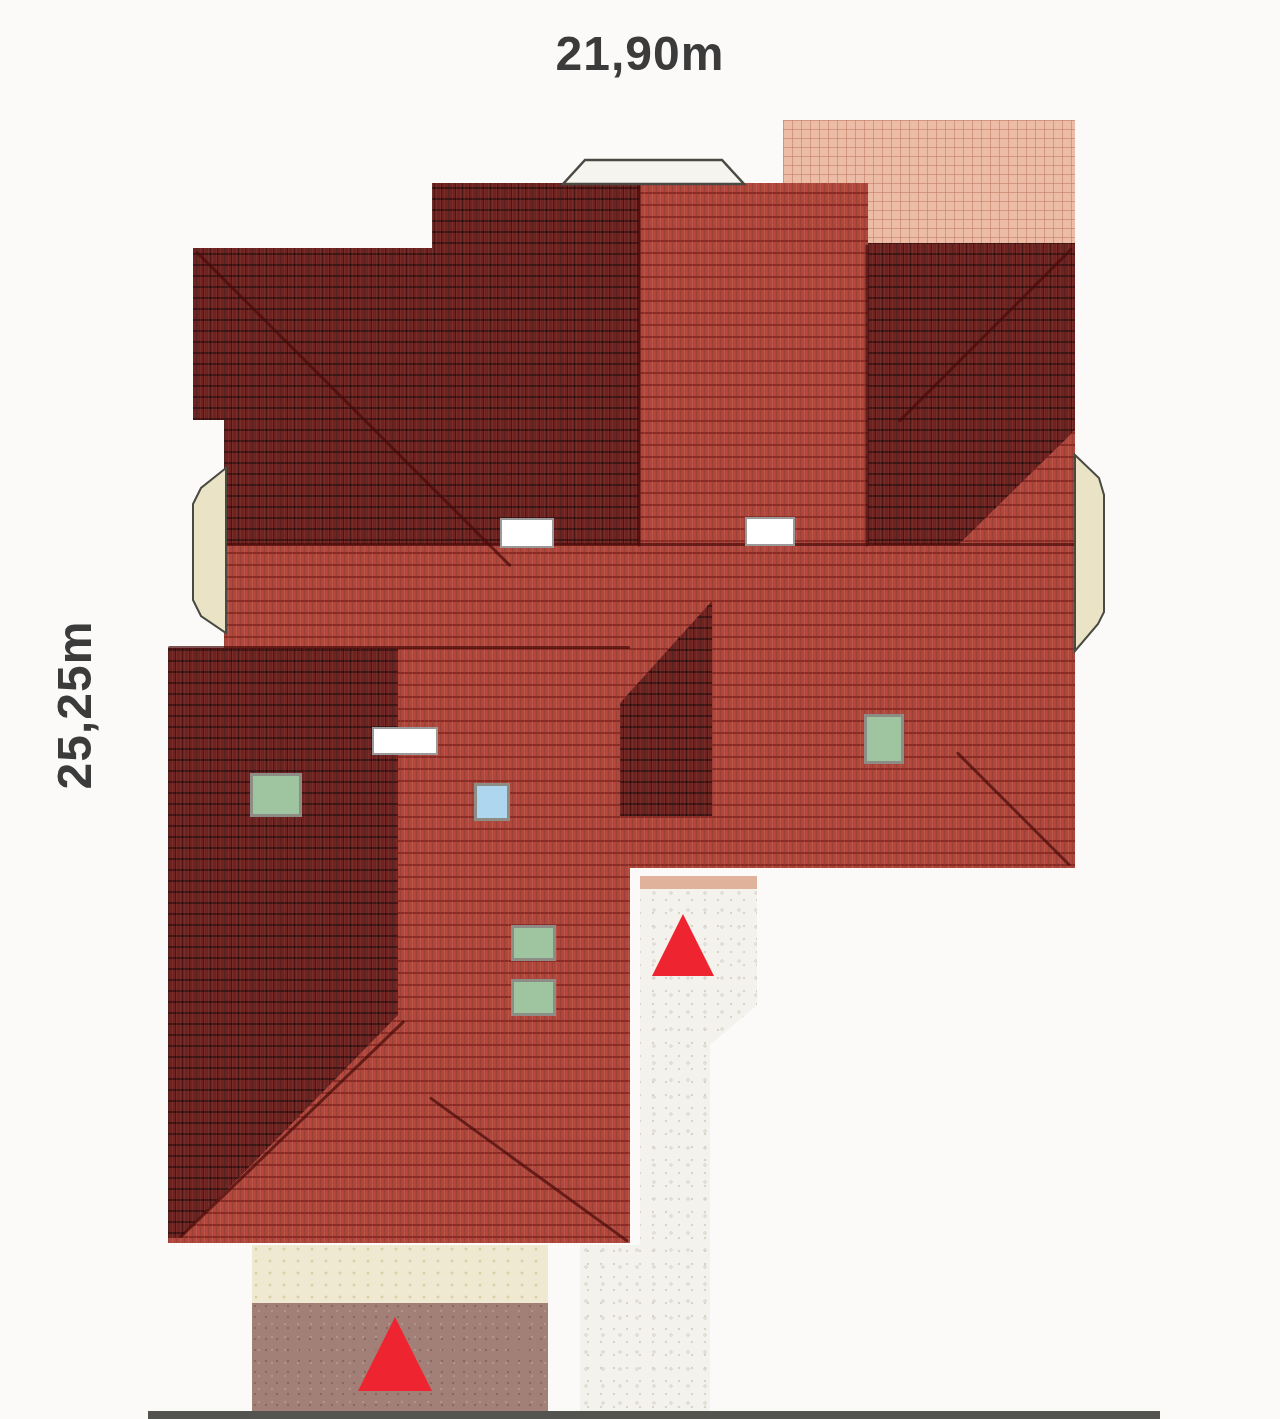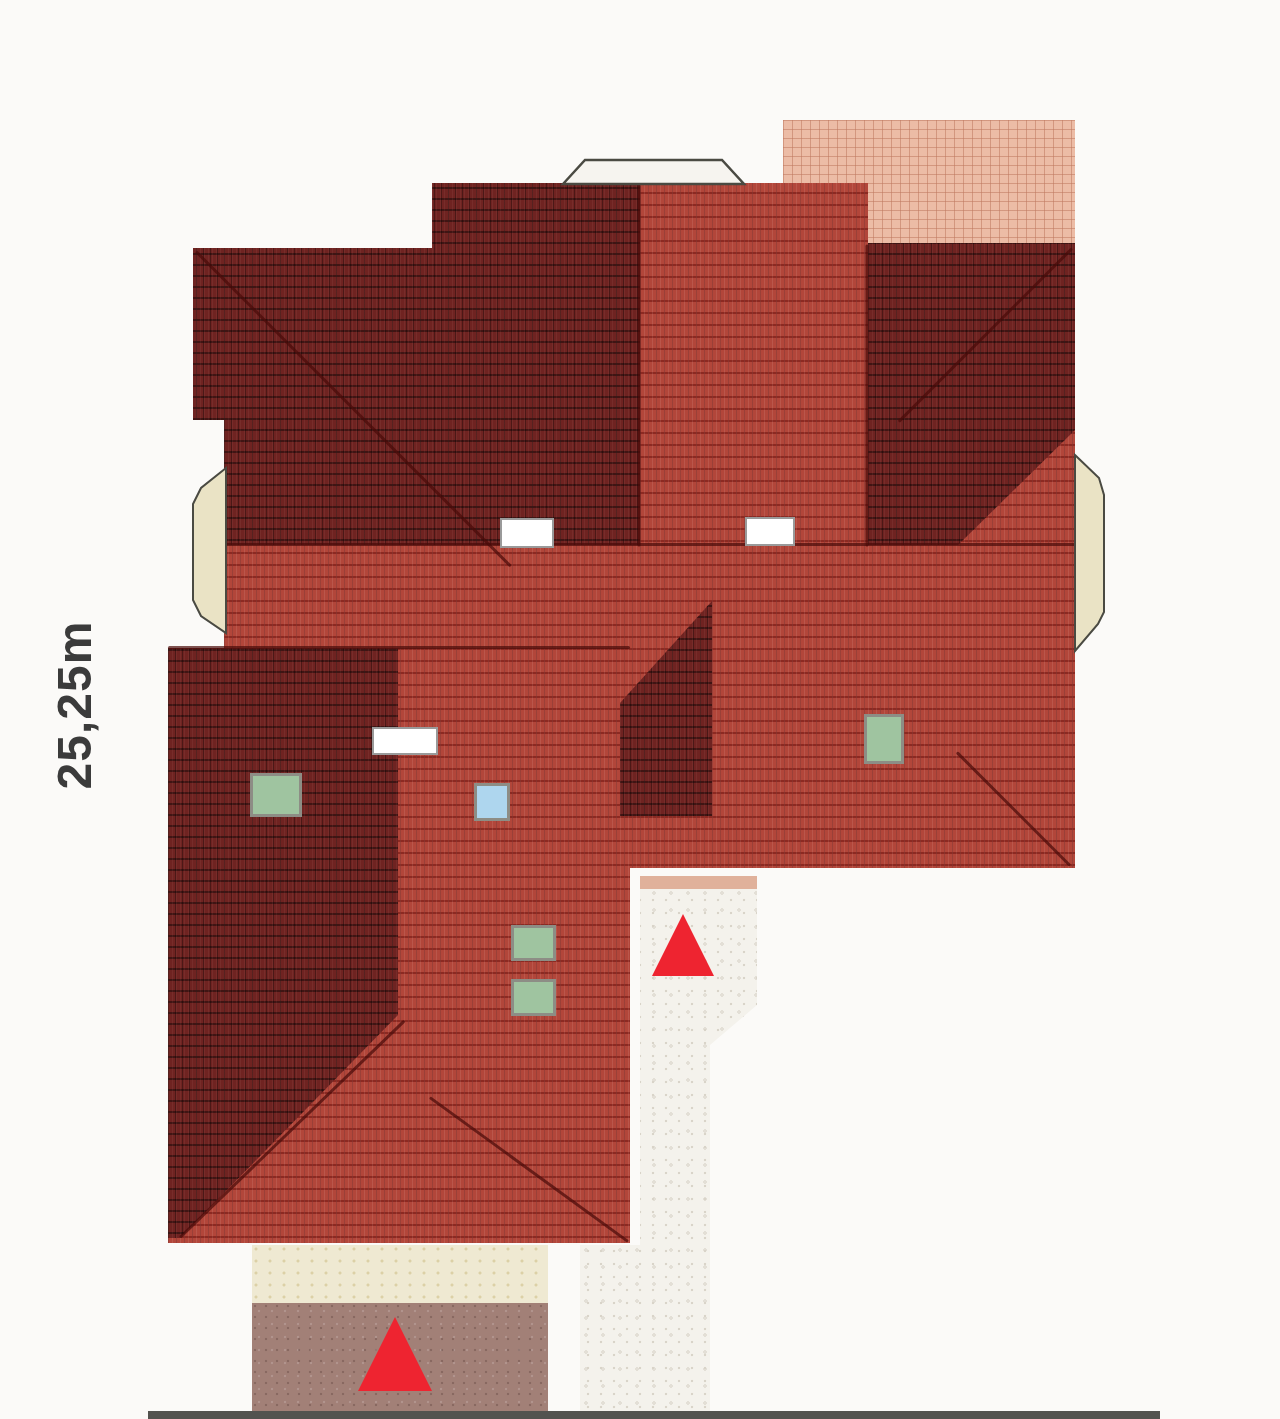--- a/index.html
+++ b/index.html
@@ -116,15 +116,16 @@
   <div class="chimney" style="left:500px;top:518px;width:54px;height:30px;"></div>
   <div class="chimney" style="left:745px;top:517px;width:50px;height:29px;"></div>
   <div class="chimney" style="left:372px;top:727px;width:66px;height:28px;"></div>
 
   <div class="skylight sk-green" style="left:250px;top:773px;width:52px;height:44px;"></div>
   <div class="skylight sk-green" style="left:864px;top:714px;width:40px;height:50px;"></div>
   <div class="skylight sk-green" style="left:511px;top:925px;width:45px;height:36px;"></div>
   <div class="skylight sk-green" style="left:511px;top:979px;width:45px;height:37px;"></div>
   <div class="skylight sk-blue" style="left:474px;top:783px;width:36px;height:38px;"></div>
 
+  <div class="abs dim dim-top">21,90m</div>
   <div class="abs dim dim-left">25,25m</div>
 
 </div>
 
 </body></html>

